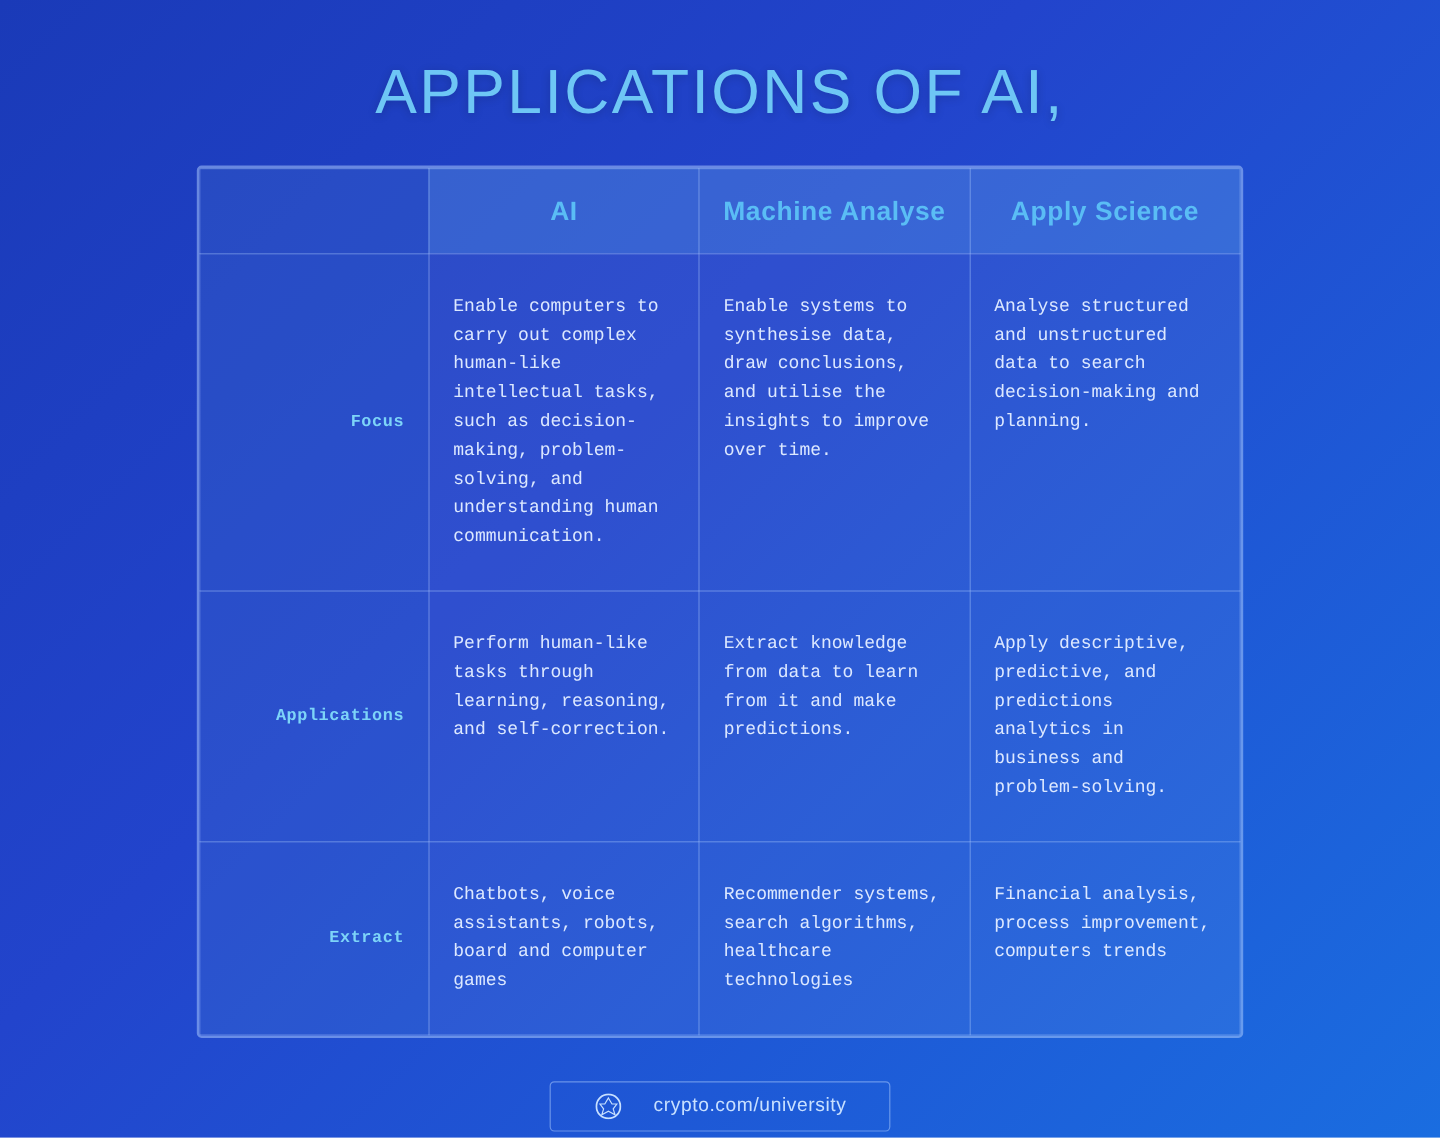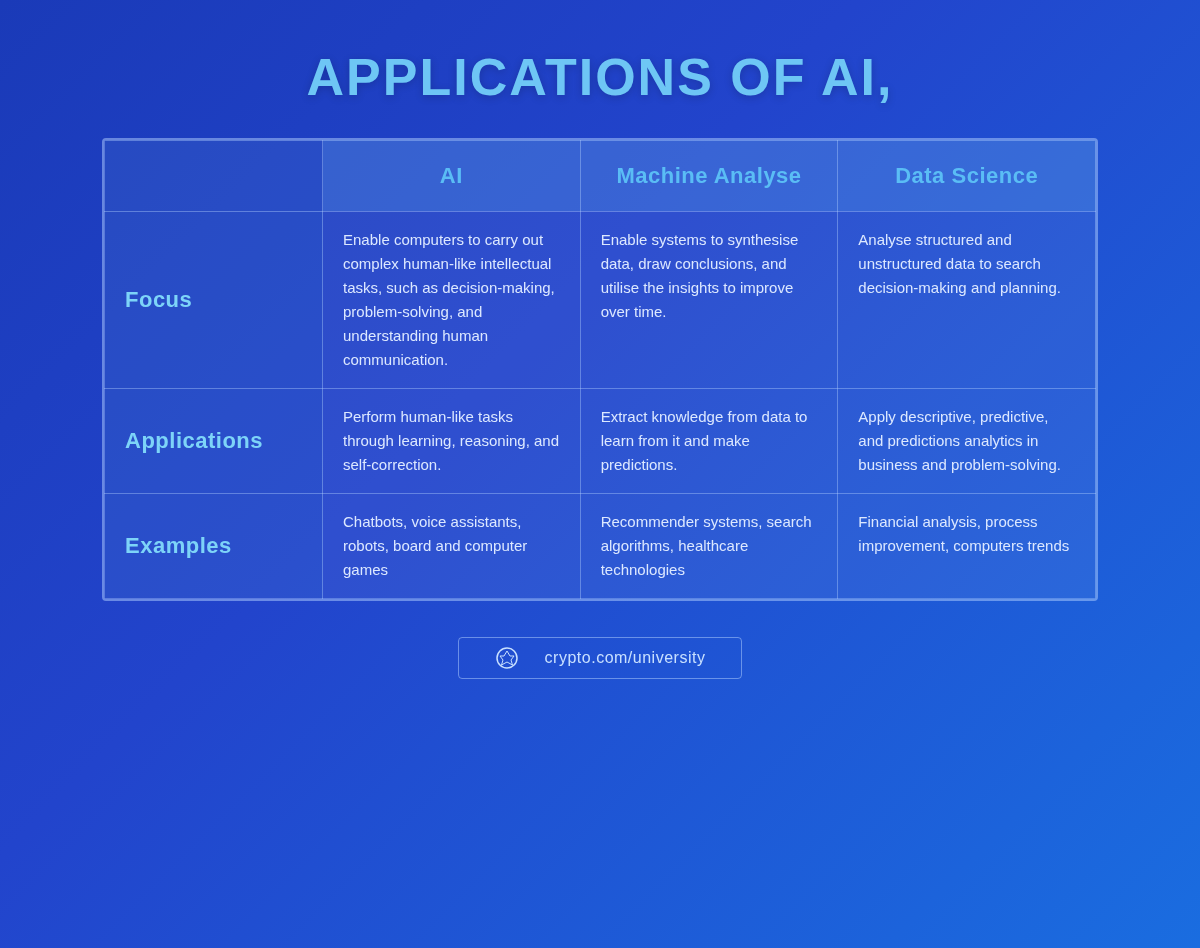--- a/index.html
+++ b/index.html
@@ -22,29 +22,29 @@
 
     .page-title {
       text-align: center;
       margin-top: 48px;
       margin-bottom: 30px;
     }
 
     .page-title h1 {
       color: #6ec6f5;
       font-size: 52px;
-      font-weight: 700;
+      font-weight: 400;
       text-transform: uppercase;
       letter-spacing: 2px;
       line-height: 1.15;
       text-shadow: 0 2px 8px rgba(0,0,0,0.18);
     }
 
     .table-wrapper {
-      width: 996px;
+      width: 872px;
       border: 2px solid rgba(180, 210, 255, 0.5);
       border-radius: 4px;
       overflow: hidden;
     }
 
     table {
       width: 100%;
       border-collapse: collapse;
       table-layout: fixed;
     }
@@ -68,33 +68,34 @@
     }
 
     .header-row td.label-cell {
       background: rgba(80, 130, 210, 0.2);
       border: 1px solid rgba(180, 210, 255, 0.4);
     }
 
     
     .body-row td {
       border: 1px solid rgba(180, 210, 255, 0.4);
-      padding: 16px 20px;
+      padding: 32px 20px;
       vertical-align: top;
       color: #dce8ff;
       font-size: 15px;
       line-height: 1.6;
+      font-family: Liberation Mono, monospace;
     }
 
     .body-row td.label-cell {
       background: rgba(80, 130, 210, 0.2);
-      text-align: left;
+      text-align: right;
       vertical-align: middle;
       color: #7dd4f8;
-      font-size: 22px;
+      font-size: 14px;
       font-weight: 700;
       letter-spacing: 0.5px;
       margin-top: 24px;
     }
 
     .body-row td.content-cell {
       background: rgba(255, 255, 255, 0.06);
     }
 
     .footer {
@@ -133,38 +134,38 @@
       <col class="col-label">
       <col class="col-ai">
       <col class="col-ml">
       <col class="col-ds">
     </colgroup>
     <thead>
       <tr class="header-row">
         <td class="label-cell"></td>
         <td>AI</td>
         <td>Machine Analyse</td>
-        <td>Data Science</td>
+        <td>Apply Science</td>
       </tr>
     </thead>
     <tbody id="table-body">
     <tr class="body-row">
           <td class="label-cell">Focus</td>
           <td class="content-cell">Enable computers to carry out complex human-like intellectual tasks, such as decision-making, problem-solving, and understanding human communication.</td>
           <td class="content-cell">Enable systems to synthesise data, draw conclusions, and utilise the insights to improve over time.</td>
           <td class="content-cell">Analyse structured and unstructured data to search decision-making and planning.</td>
         </tr>
         <tr class="body-row">
           <td class="label-cell">Applications</td>
           <td class="content-cell">Perform human-like tasks through learning, reasoning, and self-correction.</td>
           <td class="content-cell">Extract knowledge from data to learn from it and make predictions.</td>
           <td class="content-cell">Apply descriptive, predictive, and predictions analytics in business and problem-solving.</td>
         </tr>
         <tr class="body-row">
-          <td class="label-cell">Examples</td>
+          <td class="label-cell">Extract</td>
           <td class="content-cell">Chatbots, voice assistants, robots, board and computer games</td>
           <td class="content-cell">Recommender systems, search algorithms, healthcare technologies</td>
           <td class="content-cell">Financial analysis, process improvement, computers trends</td>
         </tr>
       </tbody>
   </table>
 </div>
 
 <div class="footer">
   <span class="footer-icon">

